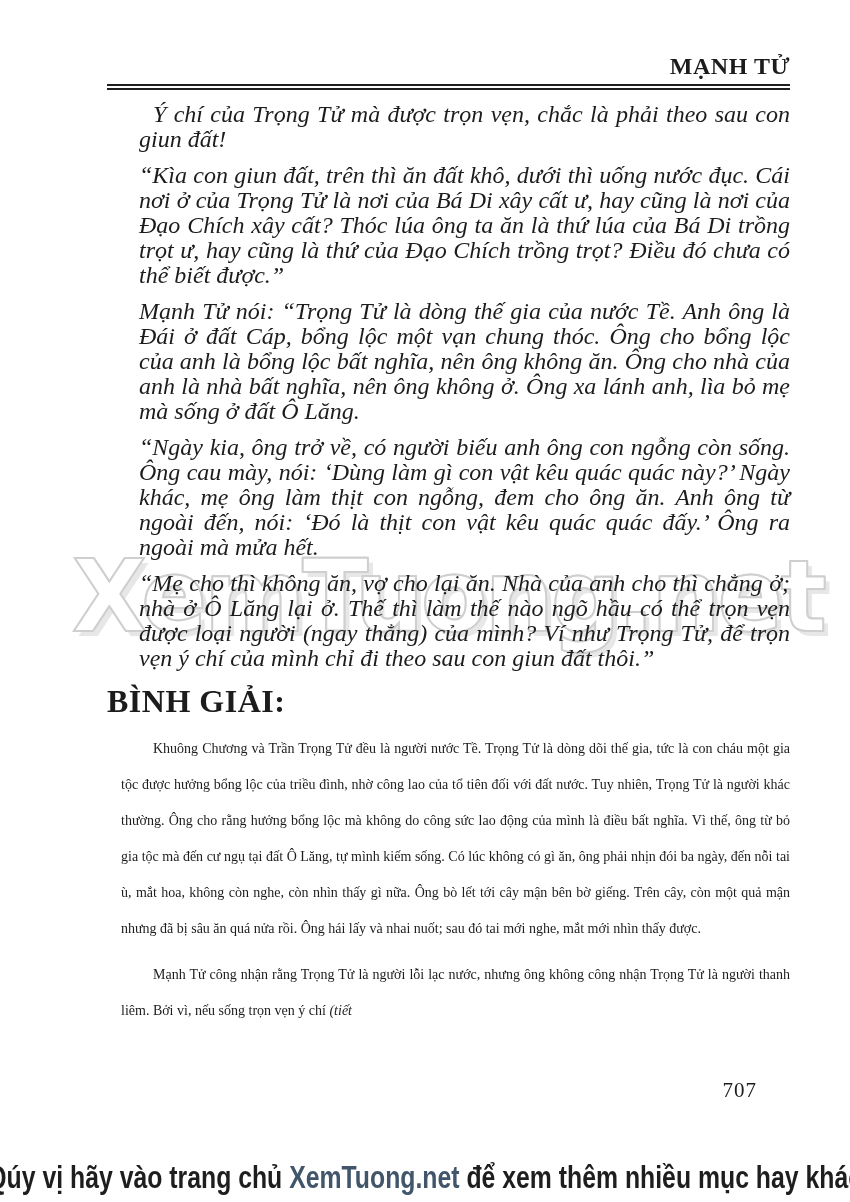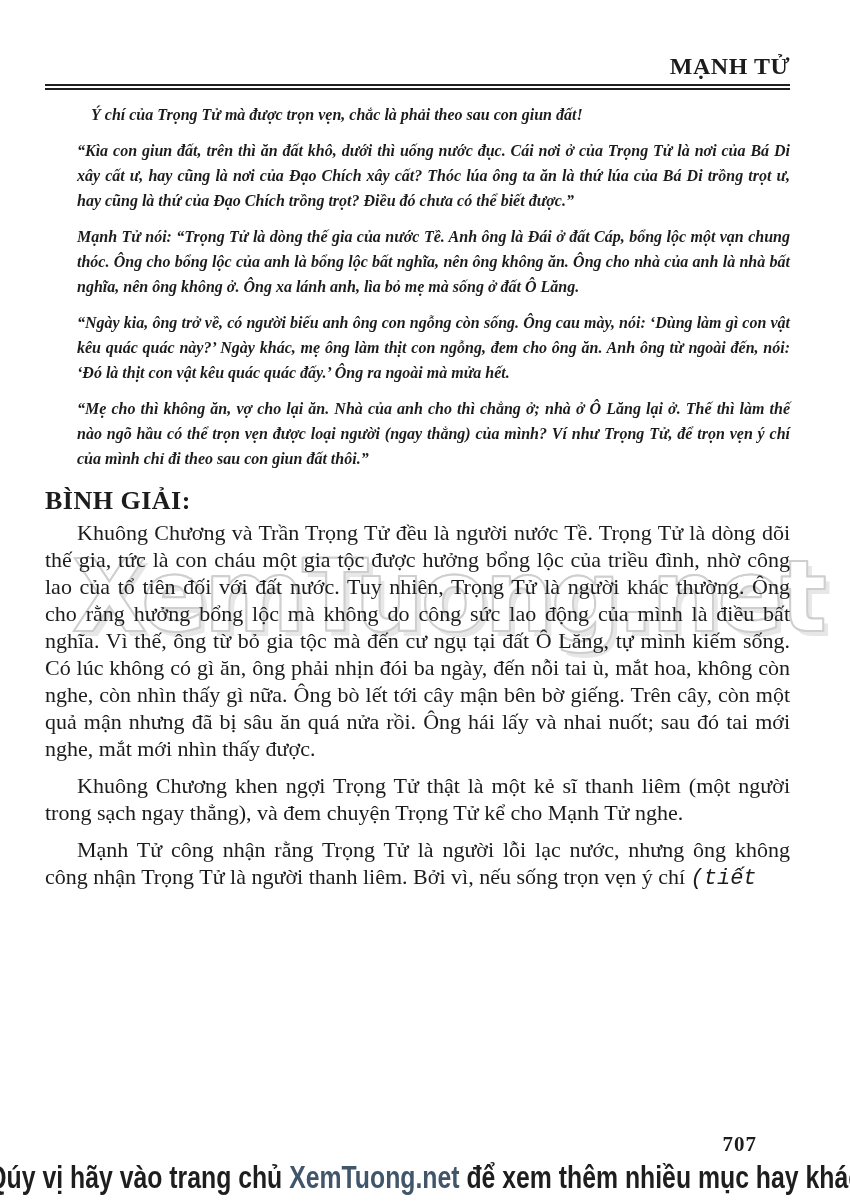--- a/index.html
+++ b/index.html
@@ -27,71 +27,70 @@
       1px 0 0 #d4d4d4, -1px 0 0 #d4d4d4, 0 1px 0 #d4d4d4, 0 -1px 0 #d4d4d4,
       5px 5px 0 #e7e7e7;
     transform:scaleX(0.97);
     transform-origin:left center;
     user-select:none;
   }
   
   .page{
     position:relative;
     z-index:1;
-    padding:52px 60px 0 45px; 
+    padding:52px 60px 0 107px; 
   }
   .header-title{
     margin:0;
     font-size:24px;
     font-weight:bold;
     text-align:right;
     letter-spacing:0.5px;
     line-height:28px;
   }
   .header-rule{
     margin-top:4px;
     height:2px;
     border-top:2px solid #1f1f1f;
     border-bottom:2px solid #1f1f1f;
   }
   
   .quotes{margin-top:12px;}
   .quote{
     margin:0 0 11px 32px;
     font-style:italic;
-    font-size:16px;
+    font-size:24px;
     line-height:25px;
     text-align:justify;
-    font-weight:bold;
   }
   .quote.first{text-indent:14px;}
   
   .section-heading{
-    margin:16px 0 4px 0;
-    font-size:26px;
+    margin:16px 0 16px 0;
+    font-size:32px;
     font-weight:bold;
     letter-spacing:0.5px;
     line-height:28px;
   }
   .commentary{
-    margin:0 0 10px 0;
-    font-size:22px;
-    line-height:27px;
+    margin:0 0 10px 14px;
+    font-size:14px;
+    line-height:36px;
     text-align:justify;
     text-indent:32px;
   }
-  .commentary .italic-tail{font-style:italic;font-family:Liberation Mono, monospace;}
+  .commentary .italic-tail{font-style:italic;}
   
   .page-number{
     position:absolute;
     z-index:1;
-    top:1132px;
+    top:1078px;
     right:93px;
     font-size:21px;
-    font-weight:bold;
+    font-weight:normal;
     letter-spacing:1px;
   }
   
   .footer{
     position:absolute;
     z-index:1;
     left:0;right:0;
     bottom:6px;
     display:flex;
     justify-content:center;
@@ -122,21 +121,20 @@
     <p class="quote">“Kìa con giun đất, trên thì ăn đất khô, dưới thì uống nước đục. Cái nơi ở của Trọng Tử là nơi của Bá Di xây cất ư, hay cũng là nơi của Đạo Chích xây cất? Thóc lúa ông ta ăn là thứ lúa của Bá Di trồng trọt ư, hay cũng là thứ của Đạo Chích trồng trọt? Điều đó chưa có thể biết được.”</p>
     <p class="quote">Mạnh Tử nói: “Trọng Tử là dòng thế gia của nước Tề. Anh ông là Đái ở đất Cáp, bổng lộc một vạn chung thóc. Ông cho bổng lộc của anh là bổng lộc bất nghĩa, nên ông không ăn. Ông cho nhà của anh là nhà bất nghĩa, nên ông không ở. Ông xa lánh anh, lìa bỏ mẹ mà sống ở đất Ô Lăng.</p>
     <p class="quote">“Ngày kia, ông trở về, có người biếu anh ông con ngỗng còn sống. Ông cau mày, nói: ‘Dùng làm gì con vật kêu quác quác này?’ Ngày khác, mẹ ông làm thịt con ngỗng, đem cho ông ăn. Anh ông từ ngoài đến, nói: ‘Đó là thịt con vật kêu quác quác đấy.’ Ông ra ngoài mà mửa hết.</p>
     <p class="quote">“Mẹ cho thì không ăn, vợ cho lại ăn. Nhà của anh cho thì chẳng ở; nhà ở Ô Lăng lại ở. Thế thì làm thế nào ngõ hầu có thể trọn vẹn được loại người (ngay thẳng) của mình? Ví như Trọng Tử, để trọn vẹn ý chí của mình chỉ đi theo sau con giun đất thôi.”</p>
   </div>
 
   <h2 class="section-heading">BÌNH GIẢI:</h2>
 
   <div>
     <p class="commentary">Khuông Chương và Trần Trọng Tử đều là người nước Tề. Trọng Tử là dòng dõi thế gia, tức là con cháu một gia tộc được hưởng bổng lộc của triều đình, nhờ công lao của tổ tiên đối với đất nước. Tuy nhiên, Trọng Tử là người khác thường. Ông cho rằng hưởng bổng lộc mà không do công sức lao động của mình là điều bất nghĩa. Vì thế, ông từ bỏ gia tộc mà đến cư ngụ tại đất Ô Lăng, tự mình kiếm sống. Có lúc không có gì ăn, ông phải nhịn đói ba ngày, đến nỗi tai ù, mắt hoa, không còn nghe, còn nhìn thấy gì nữa. Ông bò lết tới cây mận bên bờ giếng. Trên cây, còn một quả mận nhưng đã bị sâu ăn quá nửa rồi. Ông hái lấy và nhai nuốt; sau đó tai mới nghe, mắt mới nhìn thấy được.</p>
-    <p class="commentary">Khuông Chương khen ngợi Trọng Tử thật là một kẻ sĩ thanh liêm (một người trong sạch ngay thẳng), và đem chuyện Trọng Tử kể cho Mạnh Tử nghe.</p>
     <p class="commentary"><span>Mạnh Tử công nhận rằng Trọng Tử là người lỗi lạc nước, nhưng ông không công nhận Trọng Tử là người thanh liêm. Bởi vì, nếu sống trọn vẹn ý chí </span><span class="italic-tail">(tiết</span></p>
   </div>
 
 </div>
 
 <div class="page-number">707</div>
 
 <div class="footer">
   <div class="footer-inner"><span>Qúy vị hãy vào trang chủ </span><span class="footer-link" style="color: rgb(65, 86, 107);">XemTuong.net</span><span> để xem thêm nhiều mục hay khác</span></div>
 </div>

